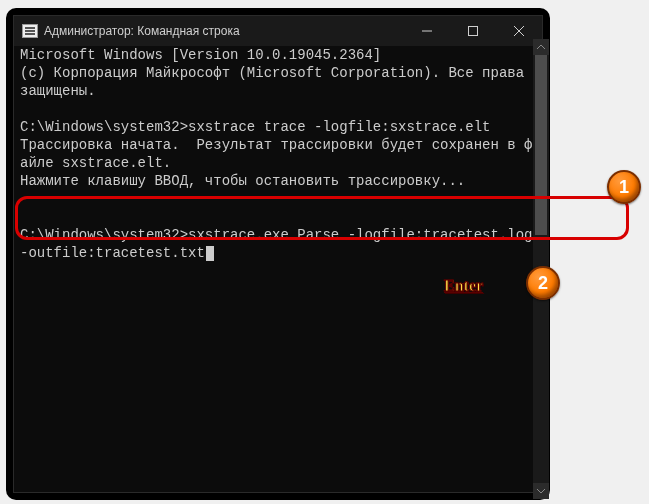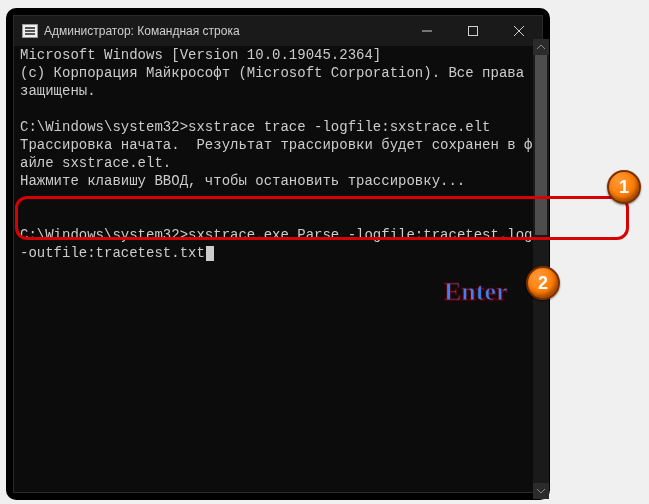--- a/index.html
+++ b/index.html
@@ -101,25 +101,26 @@
     background: radial-gradient(circle at 35% 30%, #ff9a3c 0%, #ff7b00 55%, #d85a00 100%);
     border:2px solid #7a2e00;
     display:flex;align-items:center;justify-content:center;
     color:#fff;font-weight:700;font-size:18px;font-family:Arial,sans-serif;
     box-shadow: inset -2px -3px 4px rgba(0,0,0,.35), 0 1px 2px rgba(0,0,0,.5);
     pointer-events:none;
   }
   .enter-label{
     position:absolute;
     font-family: Georgia, "Times New Roman", serif;
-    font-size:26px; font-weight:700;
-    color:#3b82f6;
+    font-size:16px; font-weight:700;
+    color:#fde047;
     -webkit-text-stroke: 1px #5a0000;
     text-shadow: 1px 1px 0 #400000;
     pointer-events:none;
+    text-decoration:underline;
   }
 </style>
 </head>
 <body>
 
 <div class="frame">
   <div class="window">
 
     <div class="titlebar">
       <span class="app-icon"></span>

